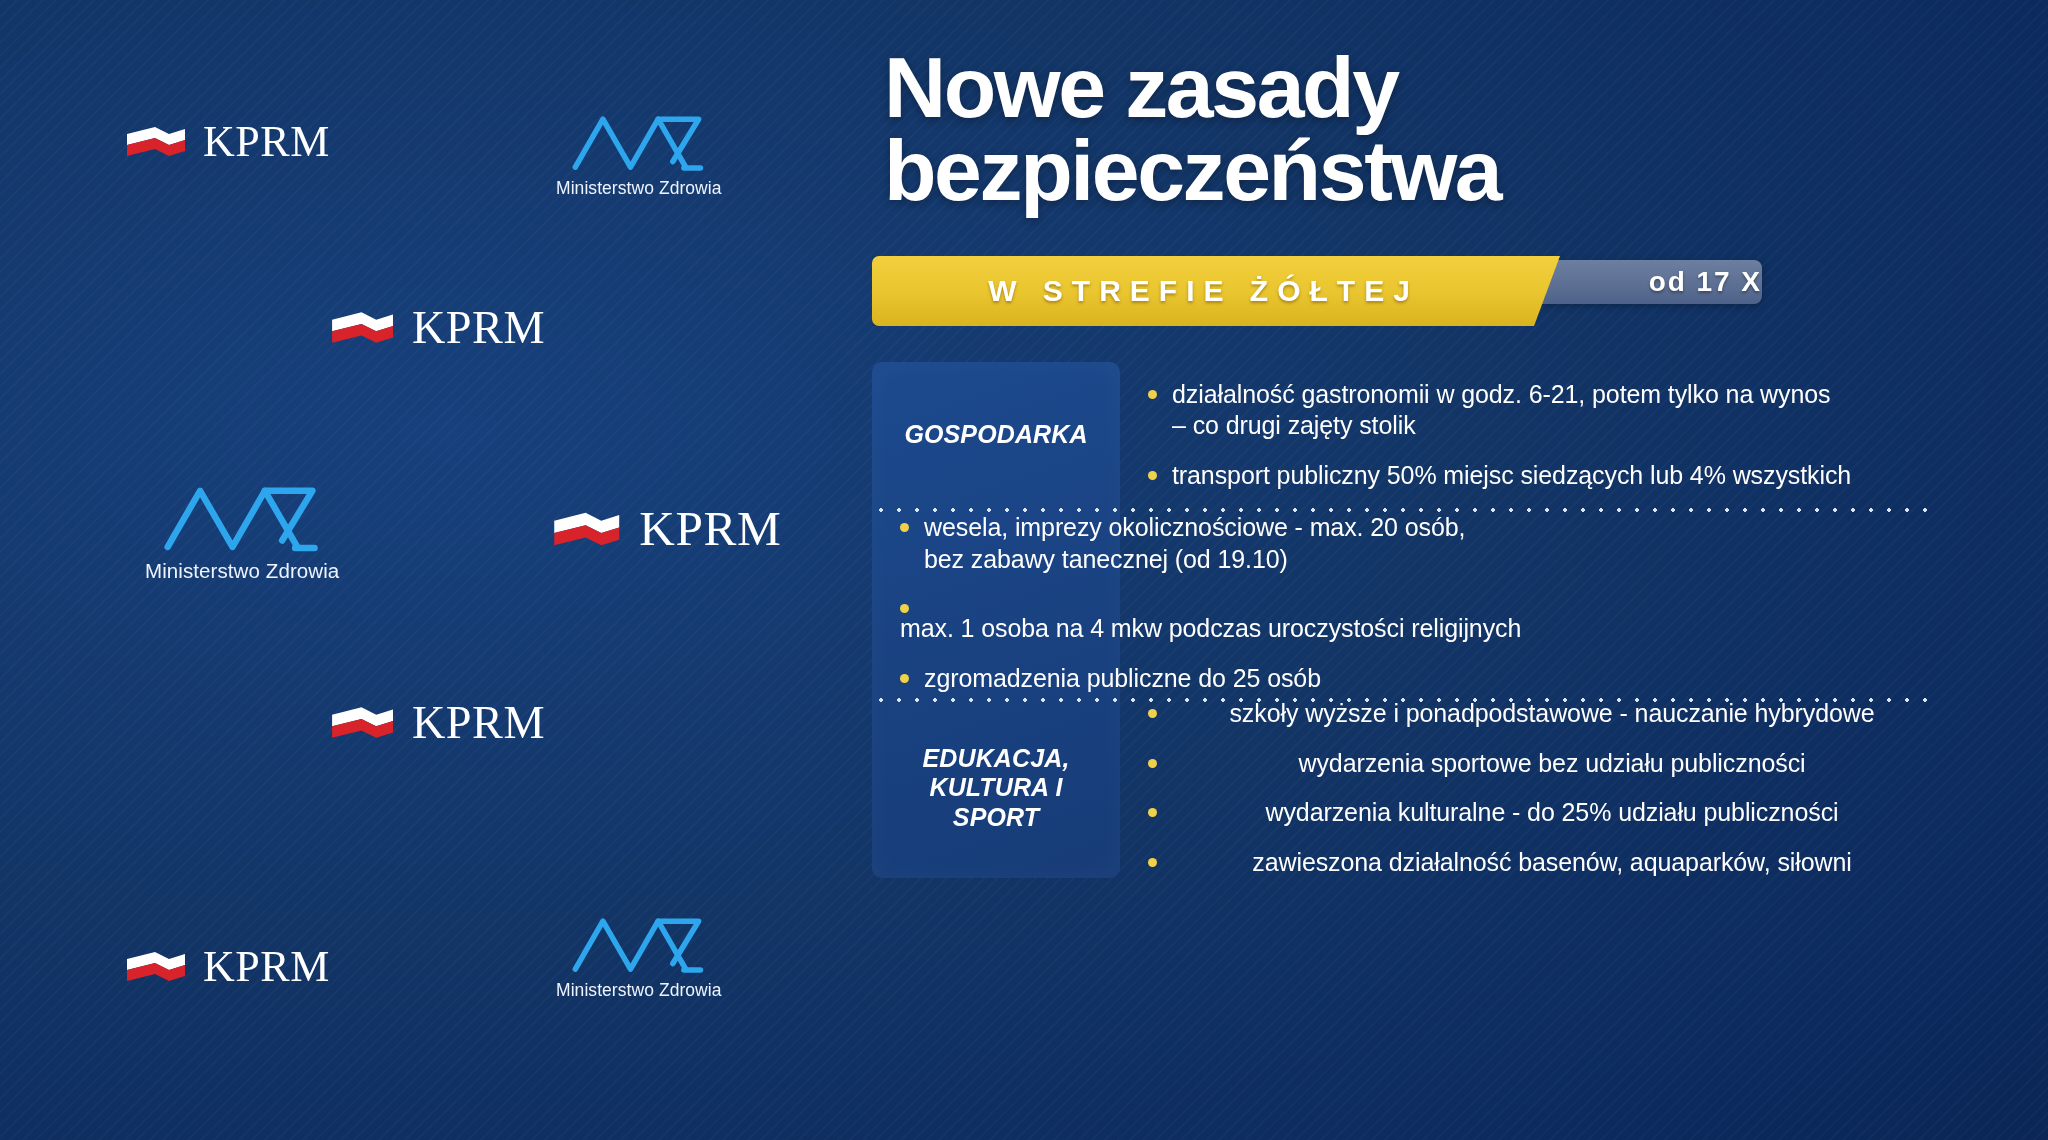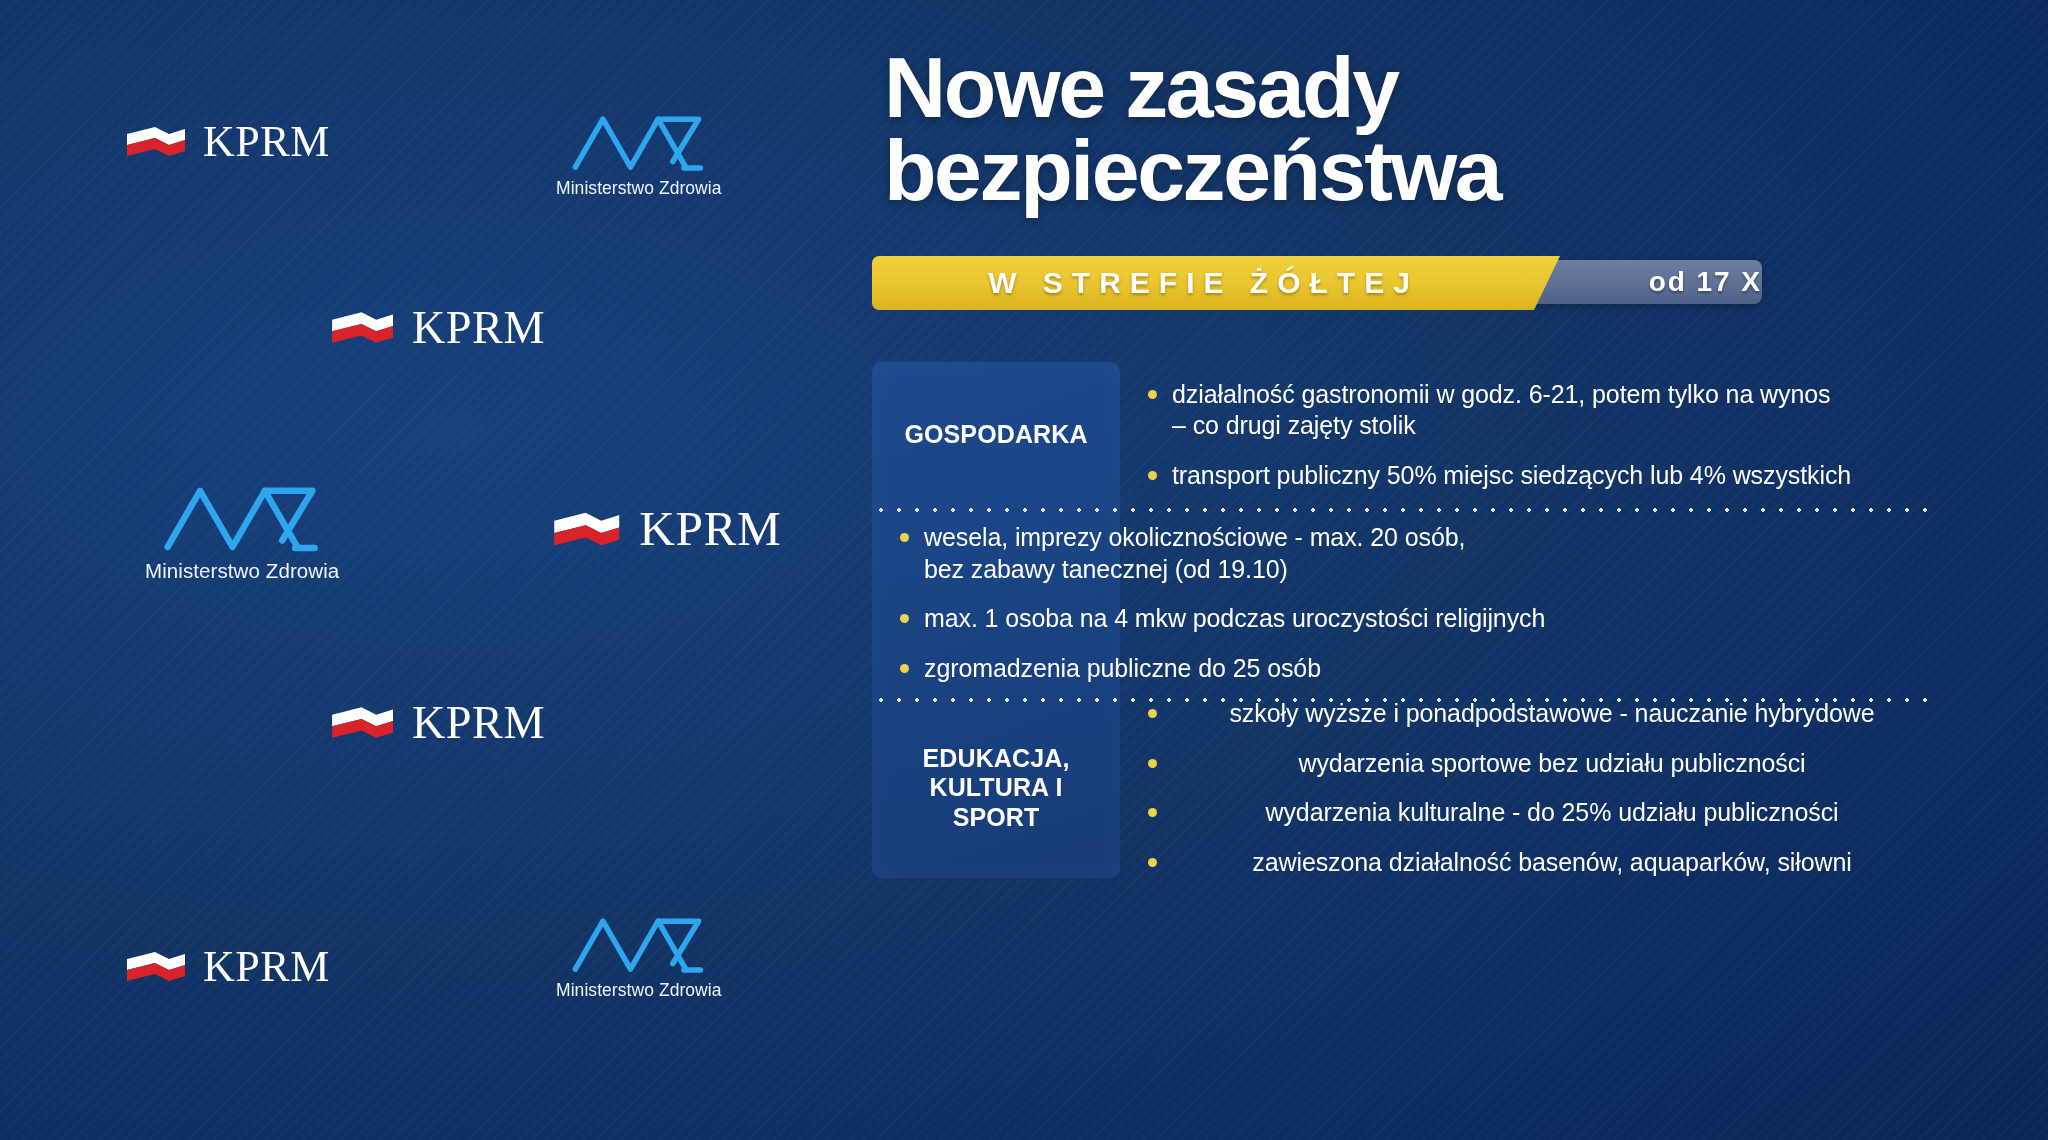--- a/index.html
+++ b/index.html
@@ -74,21 +74,21 @@
   }
   #headline .l2 { display:block; }
 
   
   #strip-row {
     position:absolute; left:0; top:256px;
     height:54px; width:1060px;
   }
   #yellow-strip {
     position:absolute; left:0; top:0;
-    width:688px; height:54px;
+    width:688px; height:70px;
     background:linear-gradient(180deg,#f2cf3c 0%, #e9c52f 52%, #d9b41f 100%);
     border-radius:7px 0 0 7px;
     clip-path:polygon(0 0, 100% 0, calc(100% - 26px) 100%, 0 100%);
     box-shadow:0 2px 7px rgba(0,0,0,0.28);
     text-align:center;
   }
   #yellow-strip .strip-text {
     position:absolute; left:0; right:34px; top:0; bottom:0;
     display:flex; align-items:center; justify-content:center;
     color:#ffffff;
@@ -148,20 +148,21 @@
   }
 
   .cat-cell {
     position:relative;
     flex:0 0 248px;
     display:flex;
     align-items:center;
     justify-content:center;
     padding:4px 14px;
     z-index:2;
+    font-style:italic;
   }
   .cat-label {
     color:#ffffff;
     font-weight:bold;
     font-size:25px;
     line-height:1.18;
     text-align:center;
     letter-spacing:0.005em;
     white-space:pre-line;
   }
@@ -302,21 +303,21 @@
               <div class="bullet-item" style="margin-top: 0px;"><span class="dot"></span><span class="txt">działalność gastronomii w godz. 6-21, potem tylko na wynos
 – co drugi zajęty stolik</span></div>
               <div class="bullet-item" style="margin-top: 18px;"><span class="dot"></span><span class="txt">transport publiczny 50% miejsc siedzących lub 4% wszystkich</span></div>
             </div>
           </div>
           <div class="rule-row" style="min-height: 190px;">
             <div class="divider" style="top: 0px;"></div>
             <div class="items-cell" style="min-height: 190px;">
               <div class="bullet-item" style="margin-top: 0px;"><span class="dot"></span><span class="txt">wesela, imprezy okolicznościowe - max. 20 osób,
 bez zabawy tanecznej (od 19.10)</span></div>
-              <div class="bullet-item" style="margin-top: 18px;"><span class="dot"></span><span class="txt">max. 1 osoba na 4 mkw podczas uroczystości religijnych</span></div>
+              <div class="bullet-item" style="margin-top: 18px; flex-direction: column;"><span class="dot"></span><span class="txt">max. 1 osoba na 4 mkw podczas uroczystości religijnych</span></div>
               <div class="bullet-item" style="margin-top: 18px;"><span class="dot"></span><span class="txt">zgromadzenia publiczne do 25 osób</span></div>
             </div>
           </div>
           <div class="rule-row" style="min-height: 180px;">
             <div class="divider" style="top: 0px;"></div>
             <div class="cat-cell" style="min-height: 180px;">
               <div class="cat-label">EDUKACJA,
 KULTURA I SPORT</div>
             </div>
             <div class="items-cell" style="min-height: 180px; text-align: center;">

